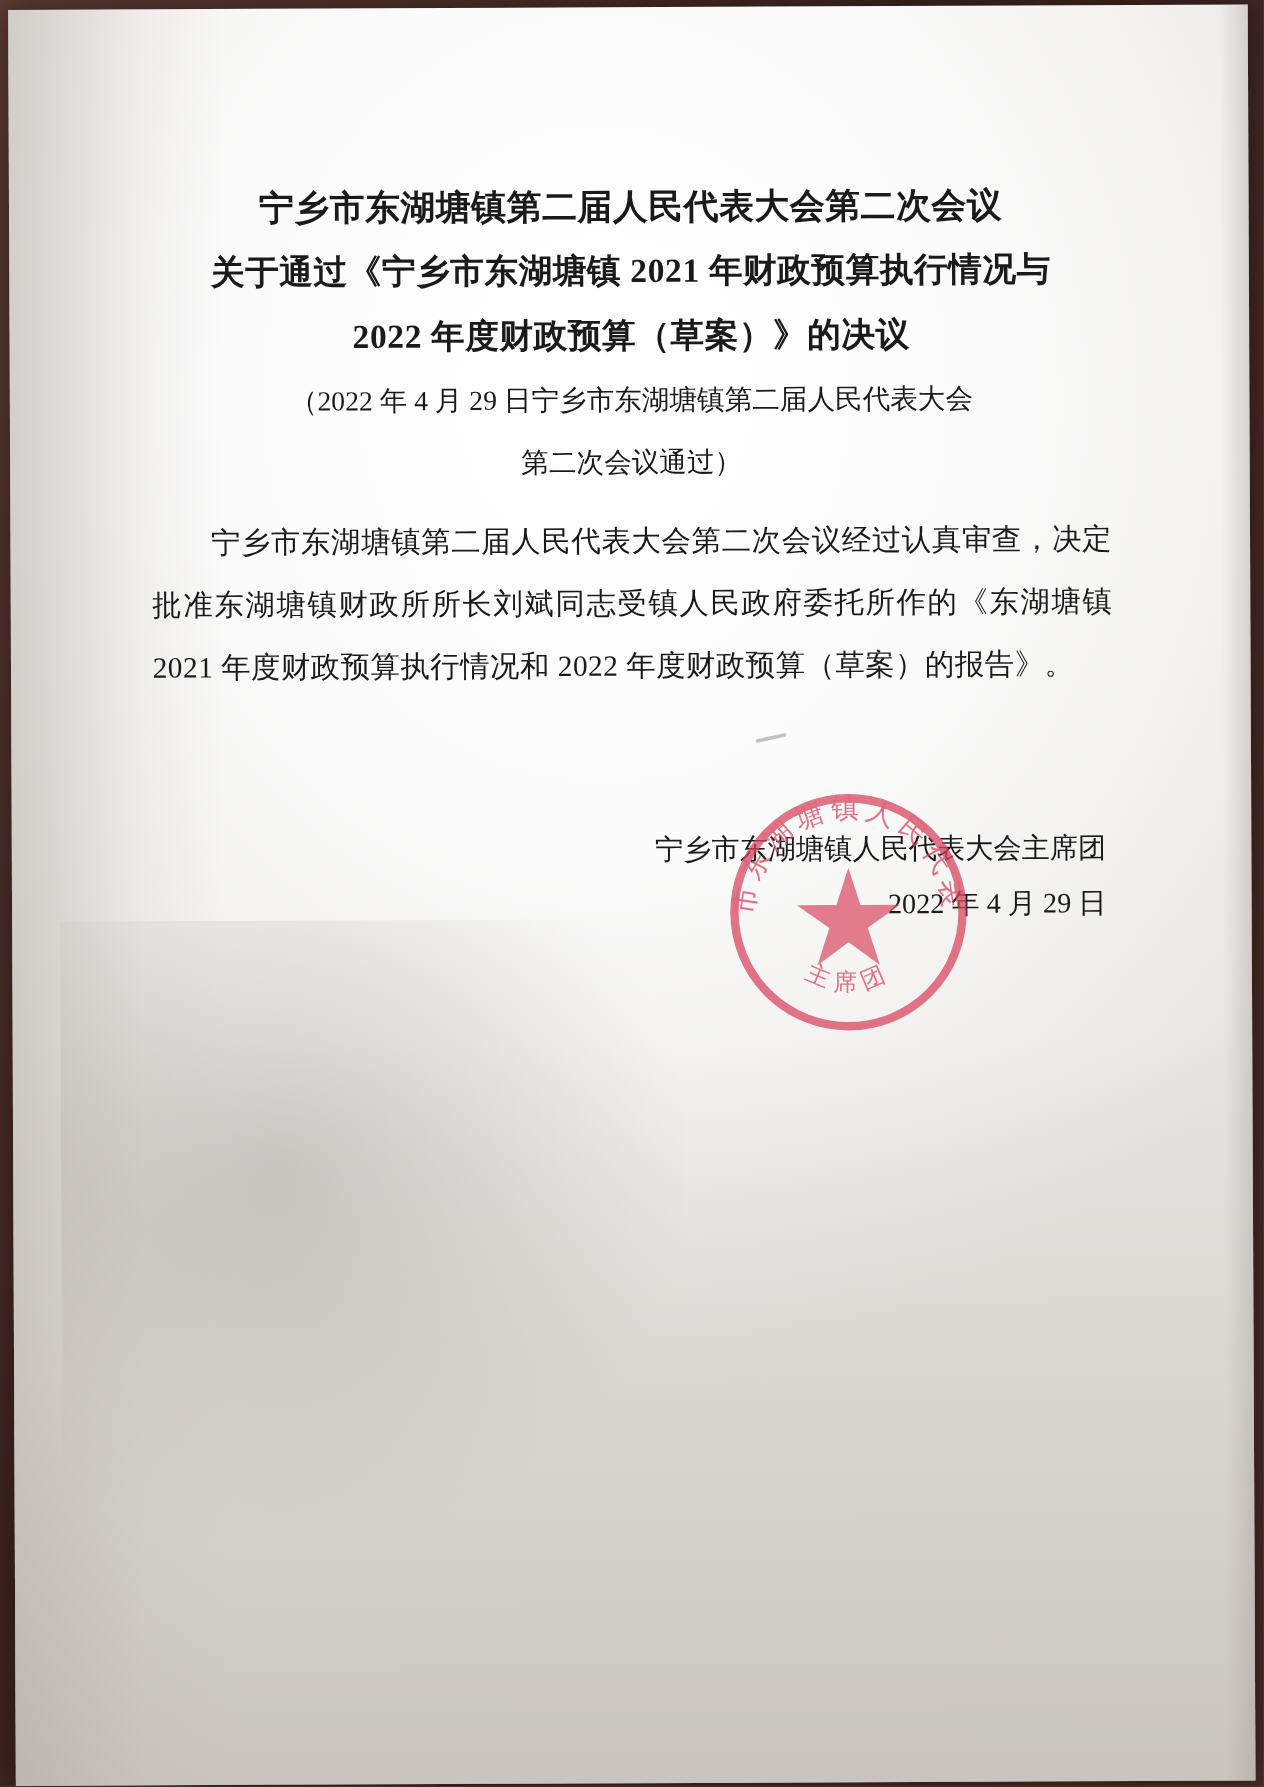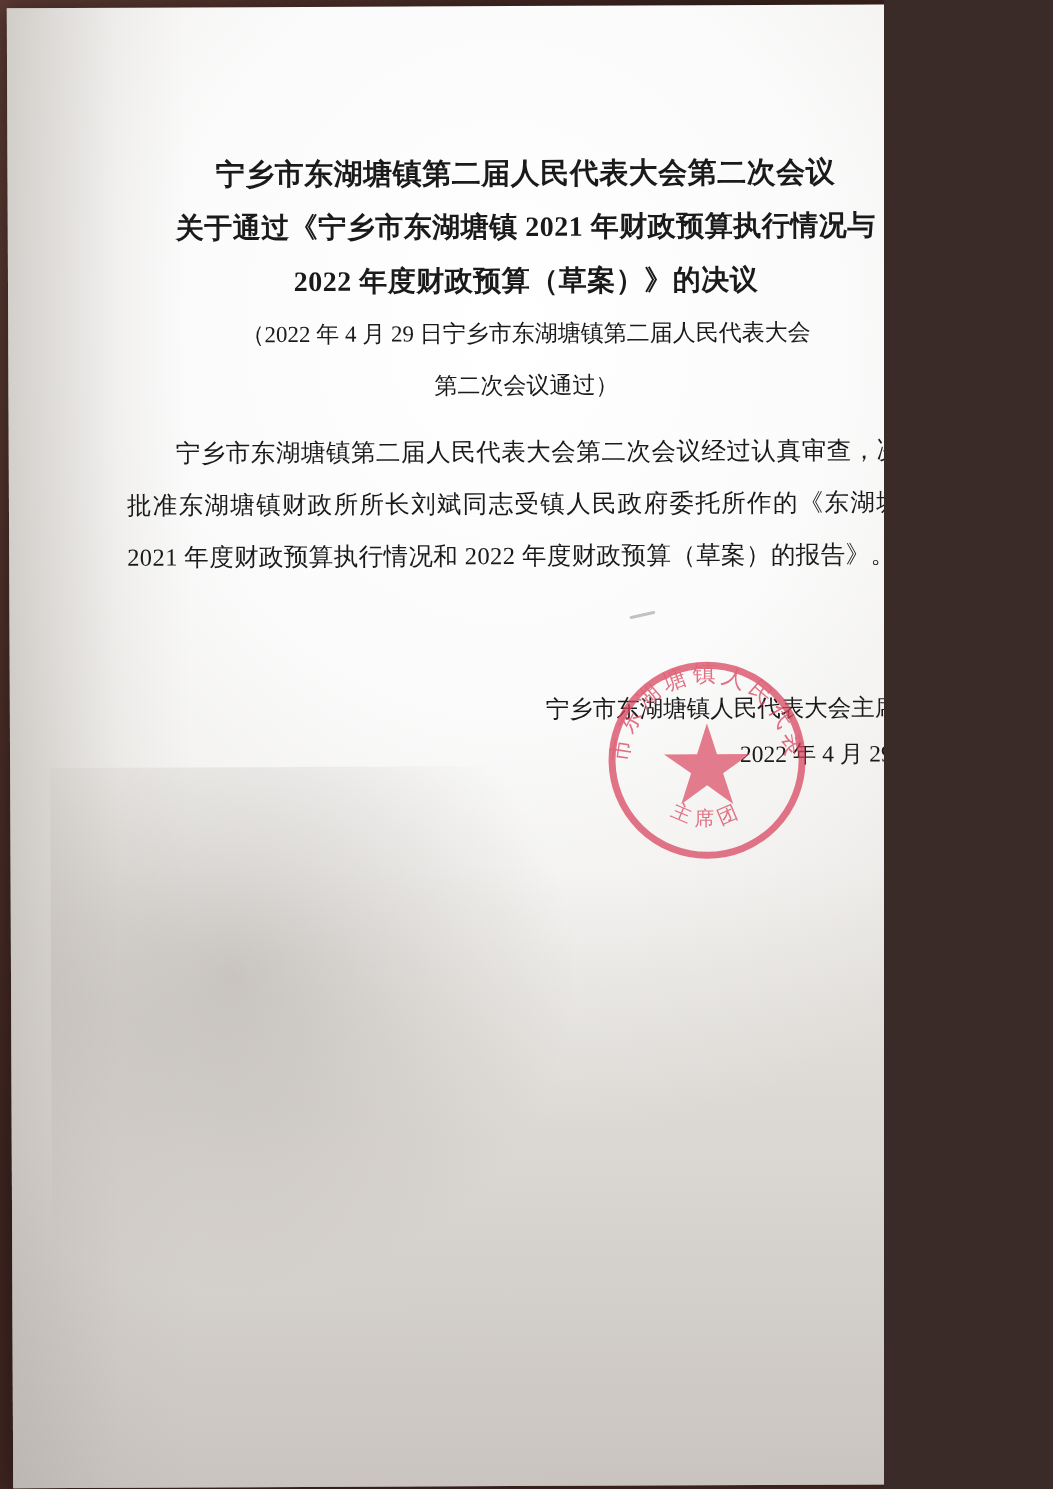--- a/index.html
+++ b/index.html
@@ -2,21 +2,21 @@
 <html><head>
 <meta charset="utf-8">
 <style>
   html, body {
     margin: 0;
     padding: 0;
     background: #3b2b28;
   }
   #page {
     position: relative;
-    width: 884px;
+    width: 1053px;
     height: 1489px;
     overflow: hidden;
     background: #6a4a42;
     font-family: "Liberation Serif", "DejaVu Serif", serif;
   }
 
   
   .desk {
     position: absolute;
     inset: 0;

